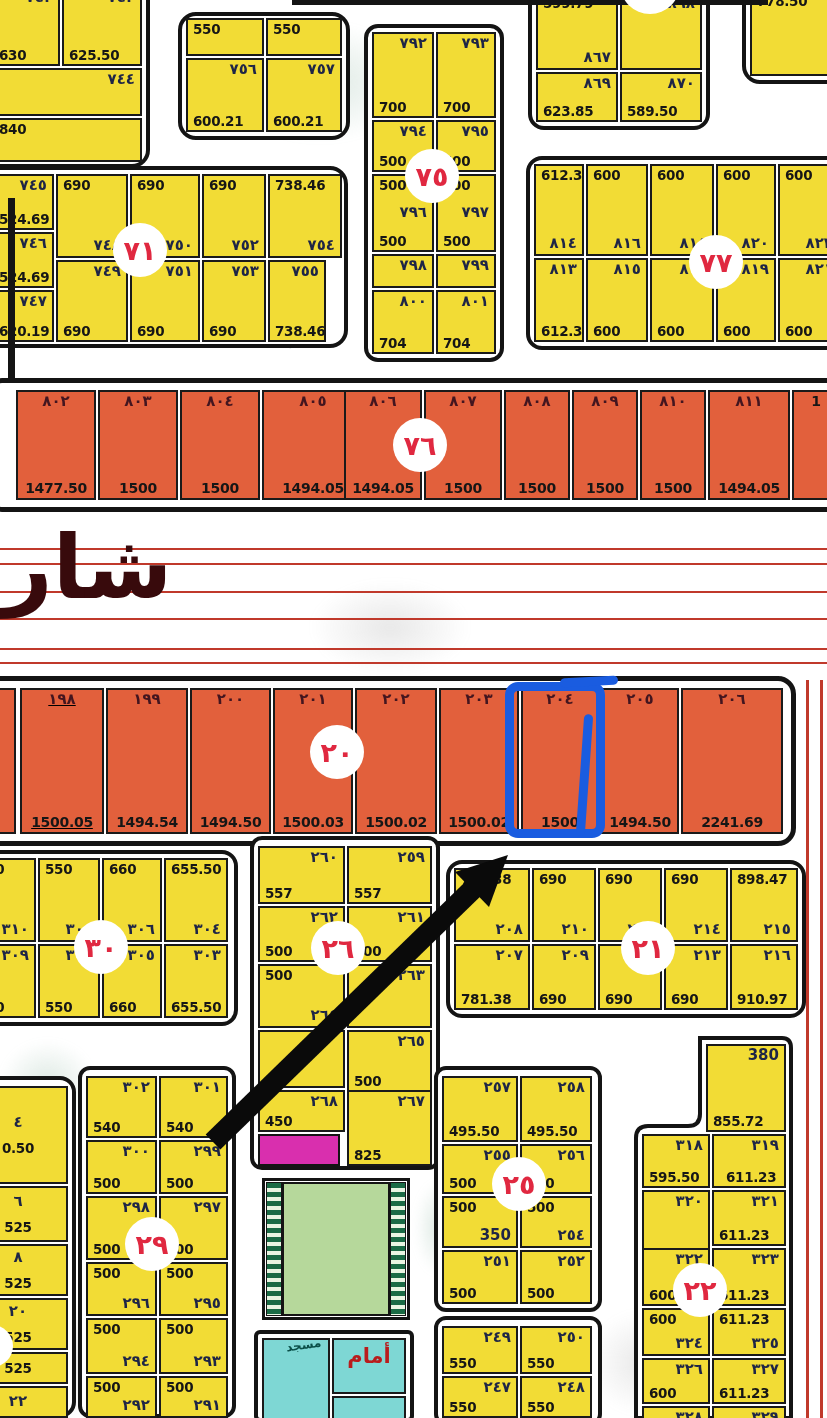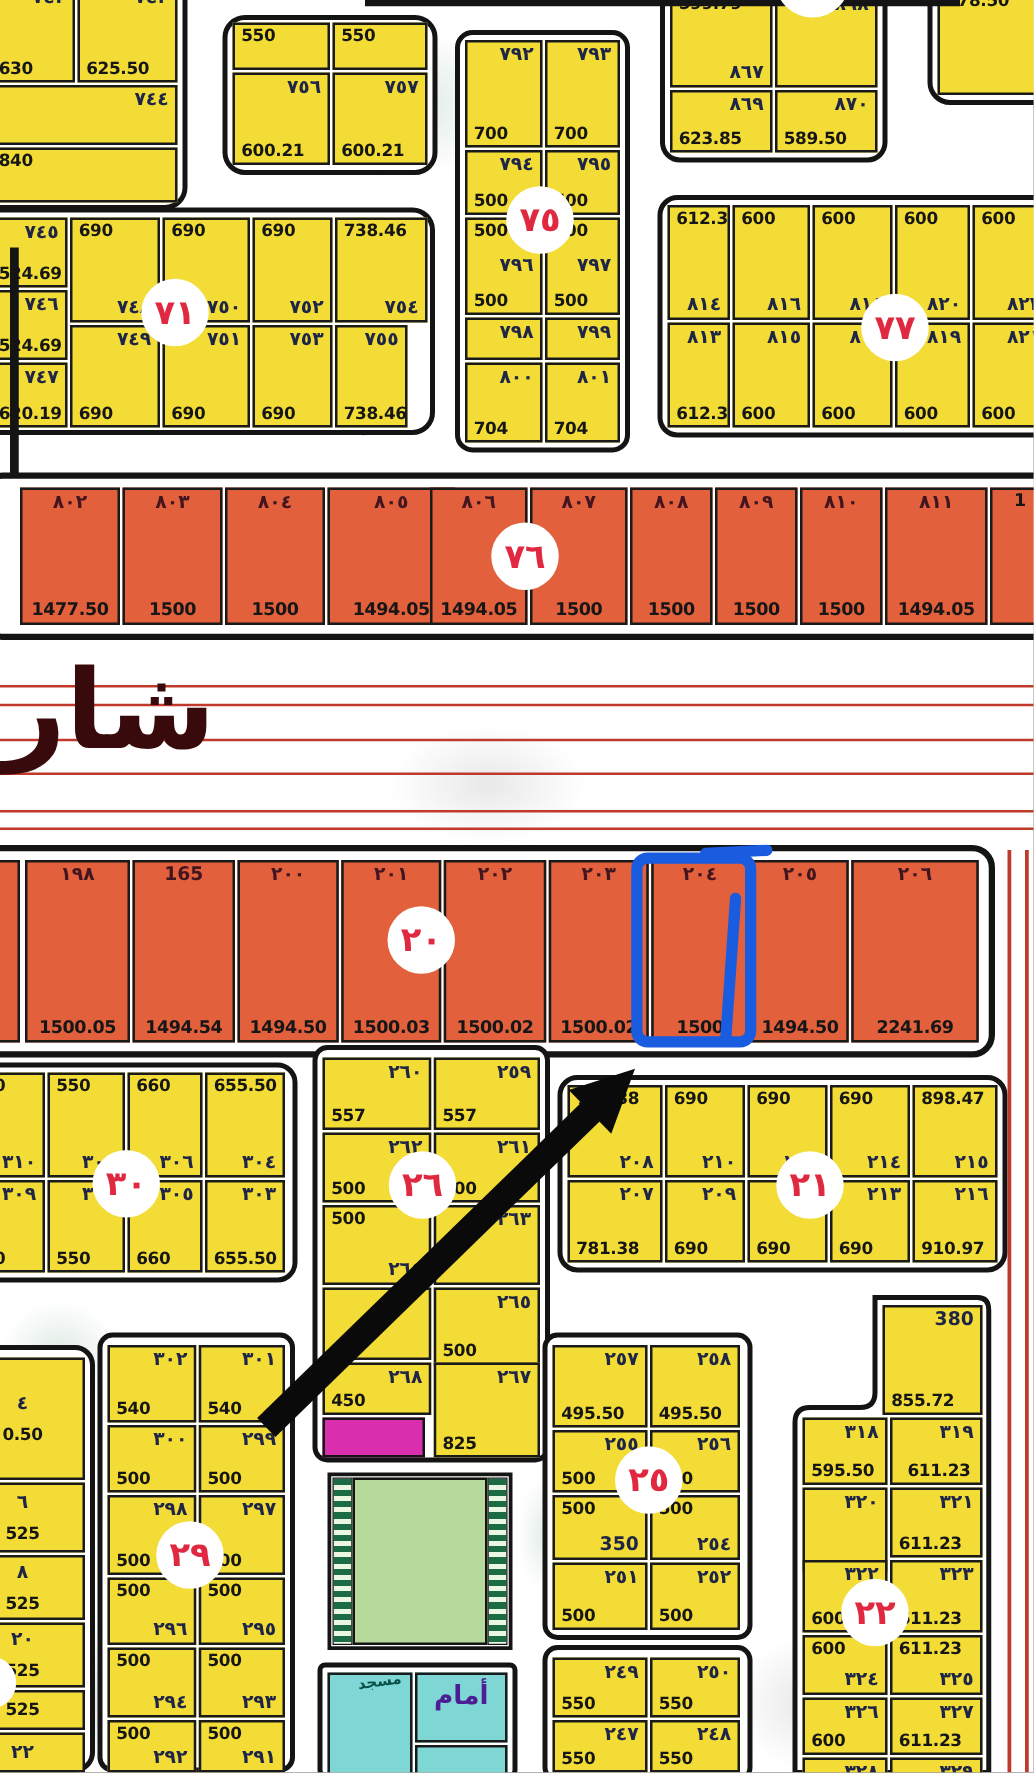--- a/index.html
+++ b/index.html
@@ -25,21 +25,21 @@
                color:#380a0c;z-index:3;line-height:1;}
   .park-l1{position:absolute;left:282px;top:1188px;width:108px;text-align:center;
            font-size:22px;font-weight:bold;color:#22331c;z-index:3;}
   .park-l2{position:absolute;left:282px;top:1220px;width:108px;text-align:center;
            font-size:22px;font-weight:bold;color:#22331c;z-index:3;}
   .park-l3{position:absolute;left:282px;top:1256px;width:108px;text-align:center;
            font-size:27px;font-weight:bold;color:#0d0d0d;z-index:3;}
   .mosque-small{position:absolute;left:286px;top:1338px;font-size:12px;font-weight:bold;
                 color:#0a4f48;transform:rotate(-8deg);z-index:3;}
   .mosque-front{position:absolute;left:336px;top:1344px;width:66px;text-align:center;
-                font-size:21px;font-weight:bold;color:#4c1d95;z-index:3;}
+                font-size:21px;font-weight:bold;color:#b91c1c;z-index:3;}
   .wm-text{position:absolute;left:285px;top:322px;font-size:20px;font-weight:bold;
            color:rgba(125,145,155,.5);transform:rotate(-16deg);letter-spacing:2px;z-index:0;}
   svg.overlay{position:absolute;left:0;top:0;z-index:6;pointer-events:none;}
   .hl{position:absolute;border:9px solid #1a5ce0;border-radius:13px;z-index:7;}
   .hl-stroke{position:absolute;background:#1a5ce0;border-radius:5px;z-index:7;}
 </style>
 </head>
 <body>
 
 <div id="page">
@@ -270,26 +270,26 @@
     <div class="cell orange" style="left: 708px; top: 390px; width: 82px; height: 110px;">
       <span class="num">٨١١</span>
       <span class="val">1494.05</span>
     </div>
     <div class="cell orange" style="left: 792px; top: 390px; width: 48px; height: 110px;">
       <span class="val">1</span>
     </div>
     <div class="circle" style="left: 420px; top: 445px;">٧٦</div>
     <div style="position: absolute; left: -12px; top: 676px; width: 808px; height: 170px; background: rgb(255, 255, 255); z-index: 1; border: 5px solid rgb(20, 20, 20); border-radius: 0px 18px 18px 0px;"></div>
     <div class="cell orange" style="left: -12px; top: 688px; width: 28px; height: 146px;"></div>
-    <div class="cell orange" style="left: 20px; top: 688px; width: 84px; height: 146px;">
+    <div class="cell orange" style="left: 20px; top: 688px; width: 84px; height: 146px; text-decoration: underline;">
       <span class="num">١٩٨</span>
       <span class="val">1500.05</span>
     </div>
     <div class="cell orange" style="left: 106px; top: 688px; width: 82px; height: 146px;">
-      <span class="num">165</span>
+      <span class="num">١٩٩</span>
       <span class="val">1494.54</span>
     </div>
     <div class="cell orange" style="left: 190px; top: 688px; width: 81px; height: 146px;">
       <span class="num">٢٠٠</span>
       <span class="val">1494.50</span>
     </div>
     <div class="cell orange" style="left: 273px; top: 688px; width: 80px; height: 146px;">
       <span class="num">٢٠١</span>
       <span class="val">1500.03</span>
     </div>

